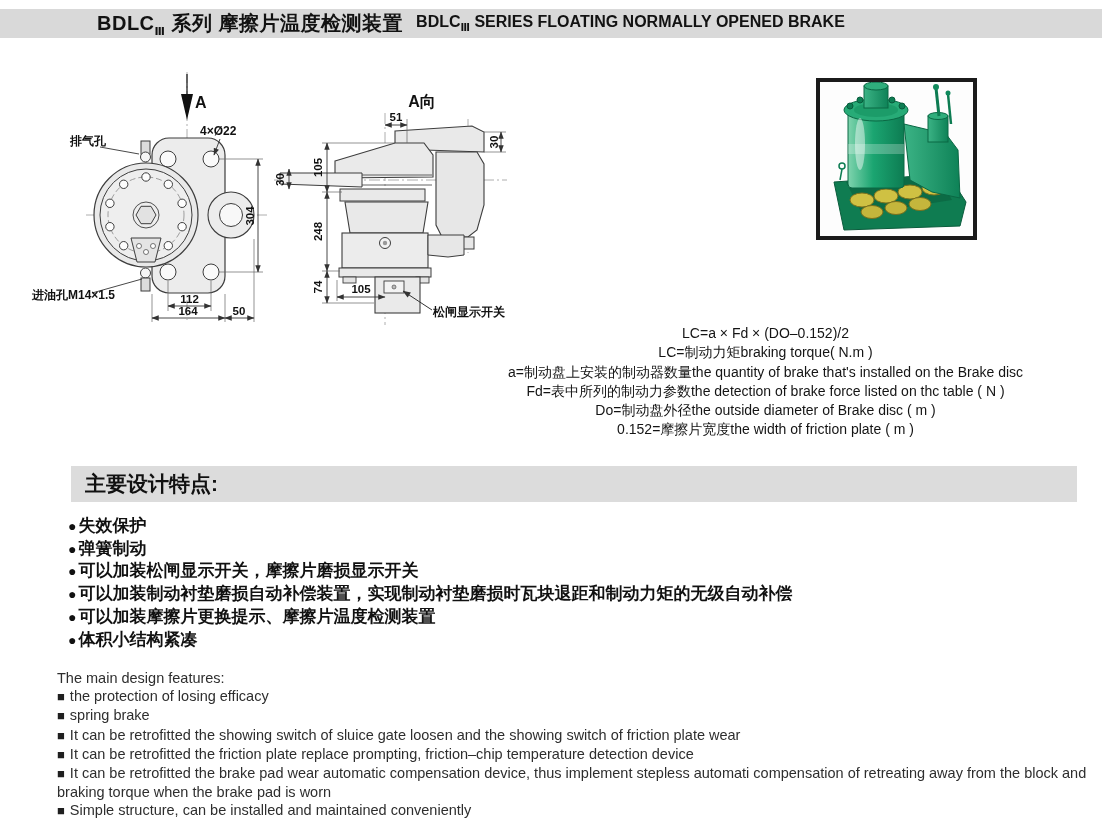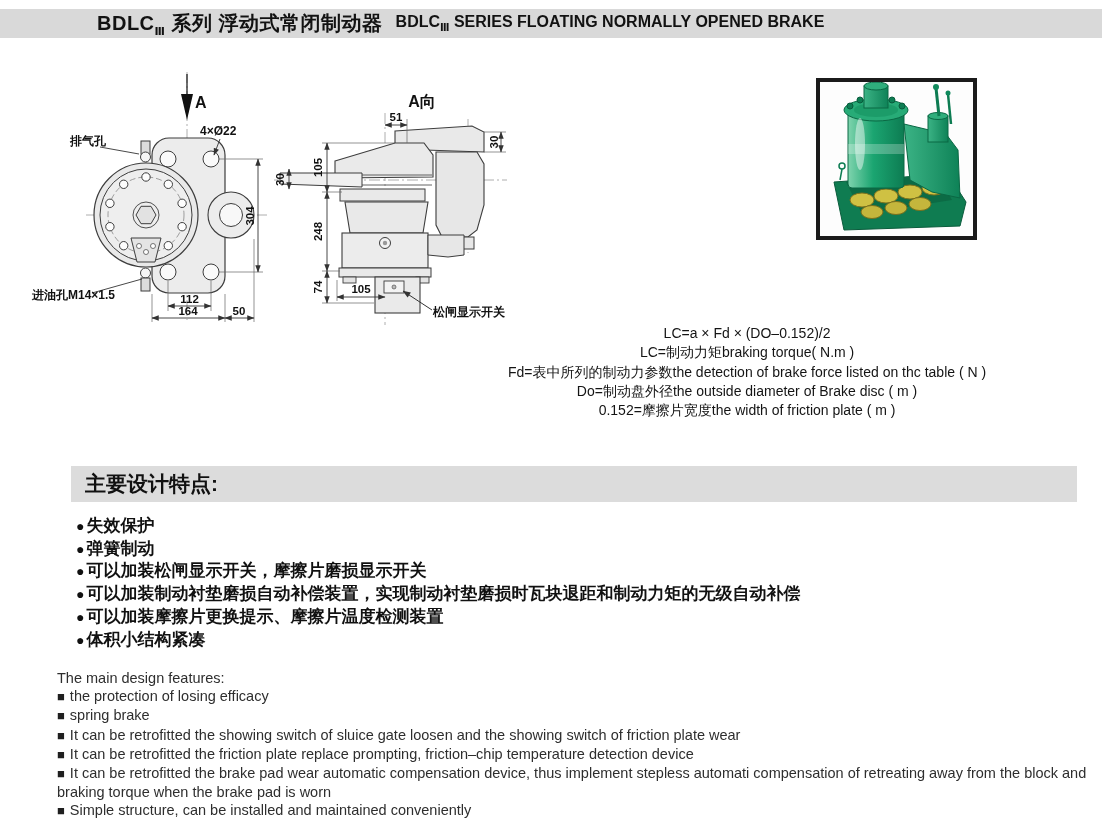--- a/index.html
+++ b/index.html
@@ -29,37 +29,37 @@
   
   .formula { position:absolute; left:508px; top:324px; color:#141414;
              font-size:14px; line-height:19.3px; white-space:nowrap;text-align:center; }
 
   
   .section-band { position:absolute; left:71px; top:466px; width:1006px; height:36px;
                   background:#dcdcdc; display:flex; align-items:center; }
   .section-band span { padding-left:14px; font-size:21px; font-weight:bold; color:#111; }
 
   
-  .zh-list { position:absolute; left:76px; top:515px; margin:0; padding:0; list-style:none;
+  .zh-list { position:absolute; left:68px; top:515px; margin:0; padding:0; list-style:none;
              font-size:17px; font-weight:bold; color:#111; }
   .zh-list li { line-height:21.7px; white-space:nowrap; }
   .zh-list .blt { font-size:14px; margin-right:2px; }
 
   
   .en-block { position:absolute; left:57px; top:669px; width:1042px;
               font-size:14.5px; line-height:18.2px; color:#2e2e2e; }
   .en-item .sq { font-size:13px; margin-right:5px; color:#1f1f1f; }
 </style>
 </head>
 <body>
 
 <div class="page">
 
   <div class="header-band">
-    <div class="title-zh"><span>BDLC</span><sub>Ⅲ</sub> <span>系列 浮动式常闭制动器</span></div>
+    <div class="title-zh"><span>BDLC</span><sub>Ⅲ</sub> <span>系列 摩擦片温度检测装置</span></div>
     <div class="title-en"><span>BDLC</span><sub>Ⅲ</sub> <span>SERIES FLOATING NORMALLY OPENED BRAKE</span></div>
   </div>
 
   <svg class="front-view" viewBox="0 0 250 262">
     <defs>
       <marker id="fve" markerWidth="9" markerHeight="8" refX="7.5" refY="3" orient="auto">
           <path d="M0,0 L8,3 L0,6 z" fill="#333"></path>
         </marker>
       <marker id="fvs" markerWidth="9" markerHeight="8" refX="0.5" refY="3" orient="auto">
           <path d="M8,0 L0,3 L8,6 z" fill="#333"></path>
@@ -242,20 +242,21 @@
       <ellipse cx="56" cy="4" rx="12" ry="4" fill="#2fae7c" stroke="#0a6844"></ellipse>
       <ellipse cx="40" cy="62" rx="5" ry="26" fill="#ffffff" opacity=".45"></ellipse>
       <circle cx="22" cy="84" r="3" fill="none" stroke="#0d7c52" stroke-width="1.5"></circle>
       <line x1="22" y1="87" x2="20" y2="98" stroke="#0d7c52" stroke-width="1.5"></line>
     </svg>
   </div>
 
   <div class="formula">
     <div>LC=a × Fd × (DO–0.152)/2</div>
     <div>LC=制动力矩braking torque( N.m )</div>
+    <div>a=制动盘上安装的制动器数量the quantity of brake that's installed on the Brake disc</div>
     <div>Fd=表中所列的制动力参数the detection of brake force listed on thc table ( N )</div>
     <div>Do=制动盘外径the outside diameter of Brake disc ( m )</div>
     <div>0.152=摩擦片宽度the width of friction plate ( m )</div>
   </div>
 
   <div class="section-band">
     <span>主要设计特点:</span>
   </div>
 
   <ul class="zh-list">

